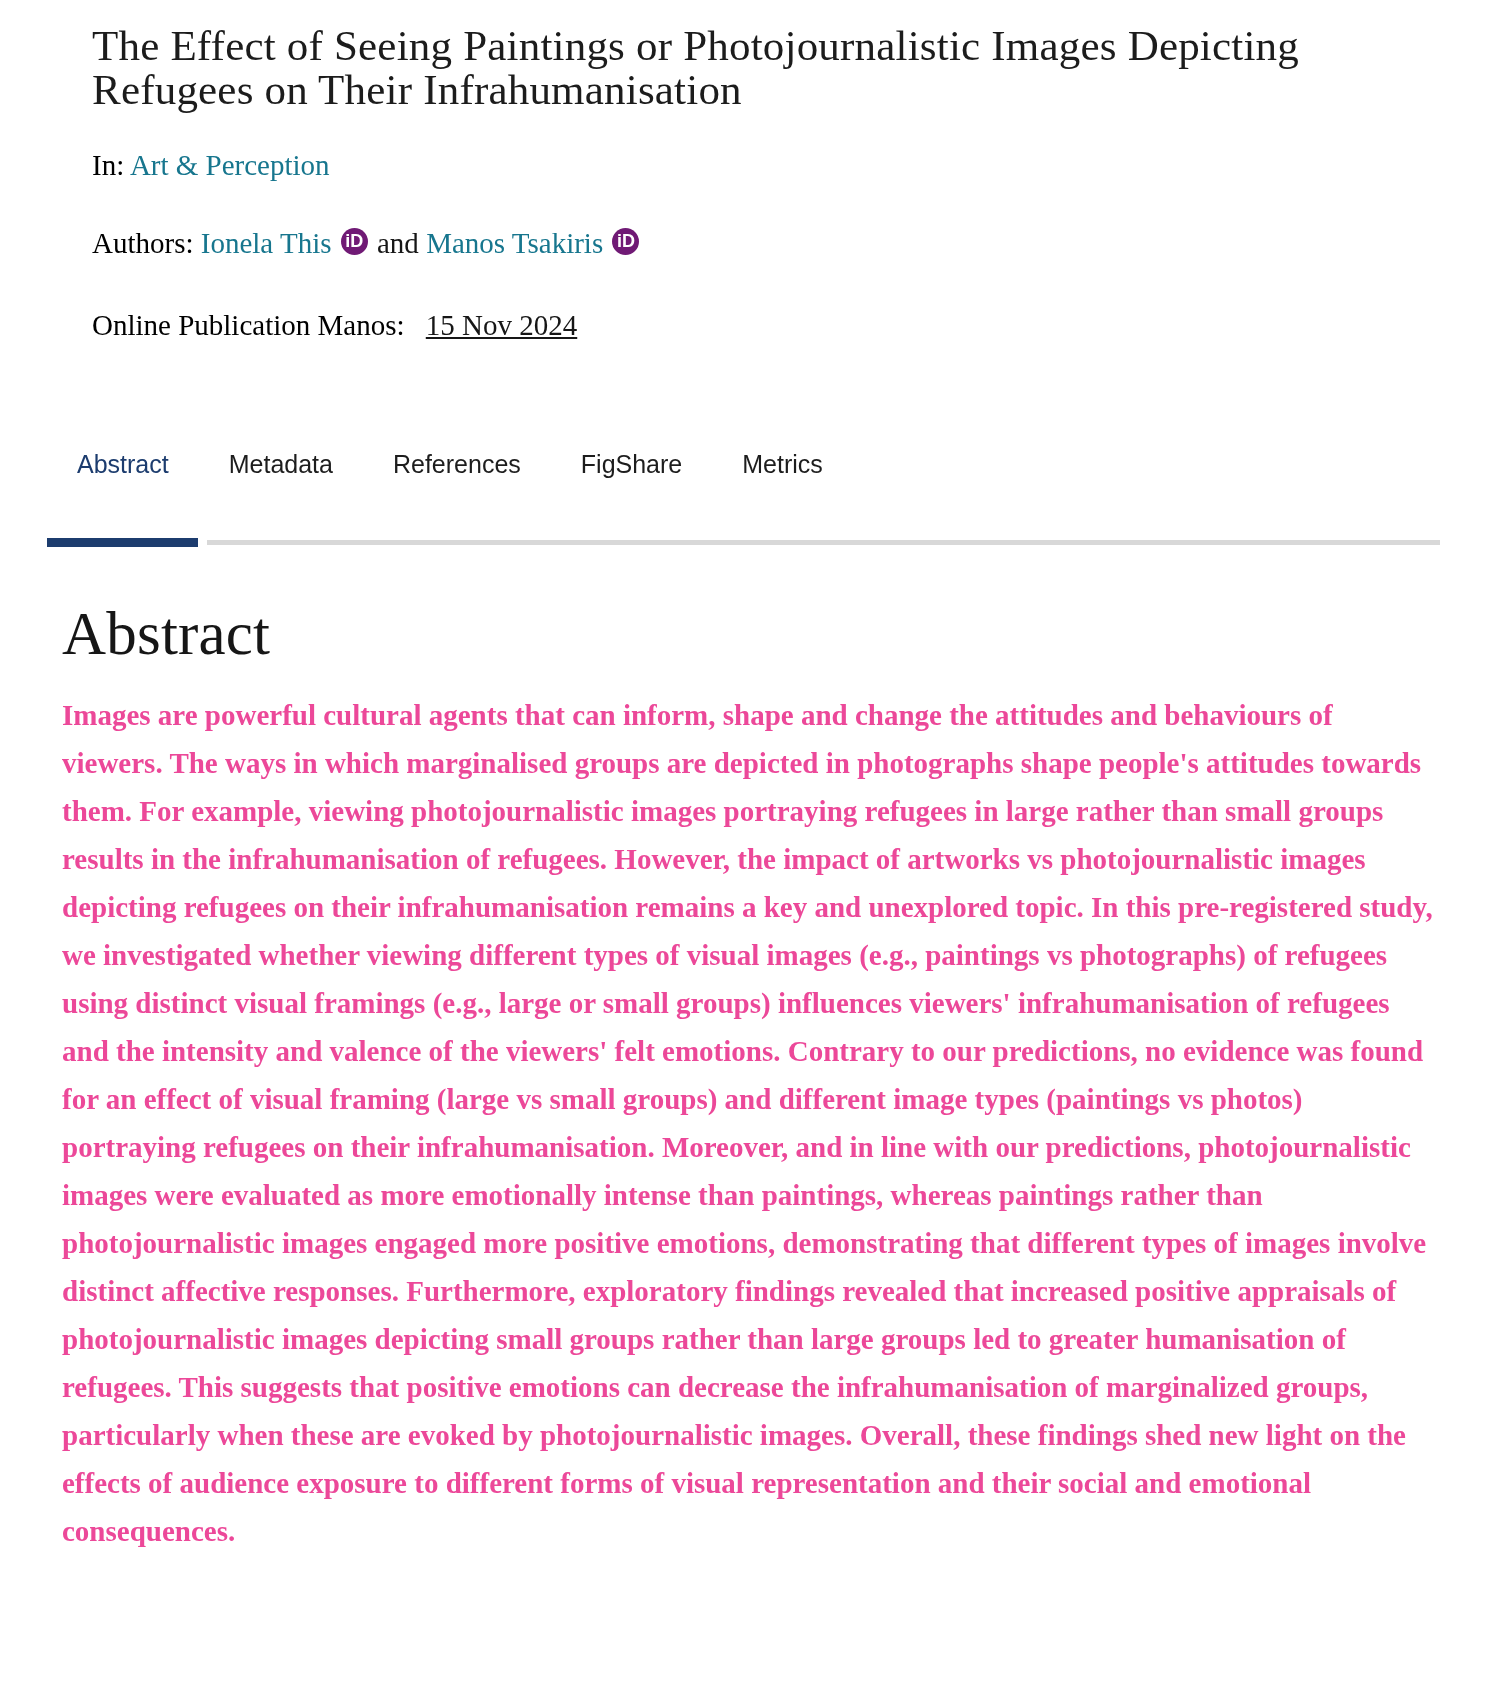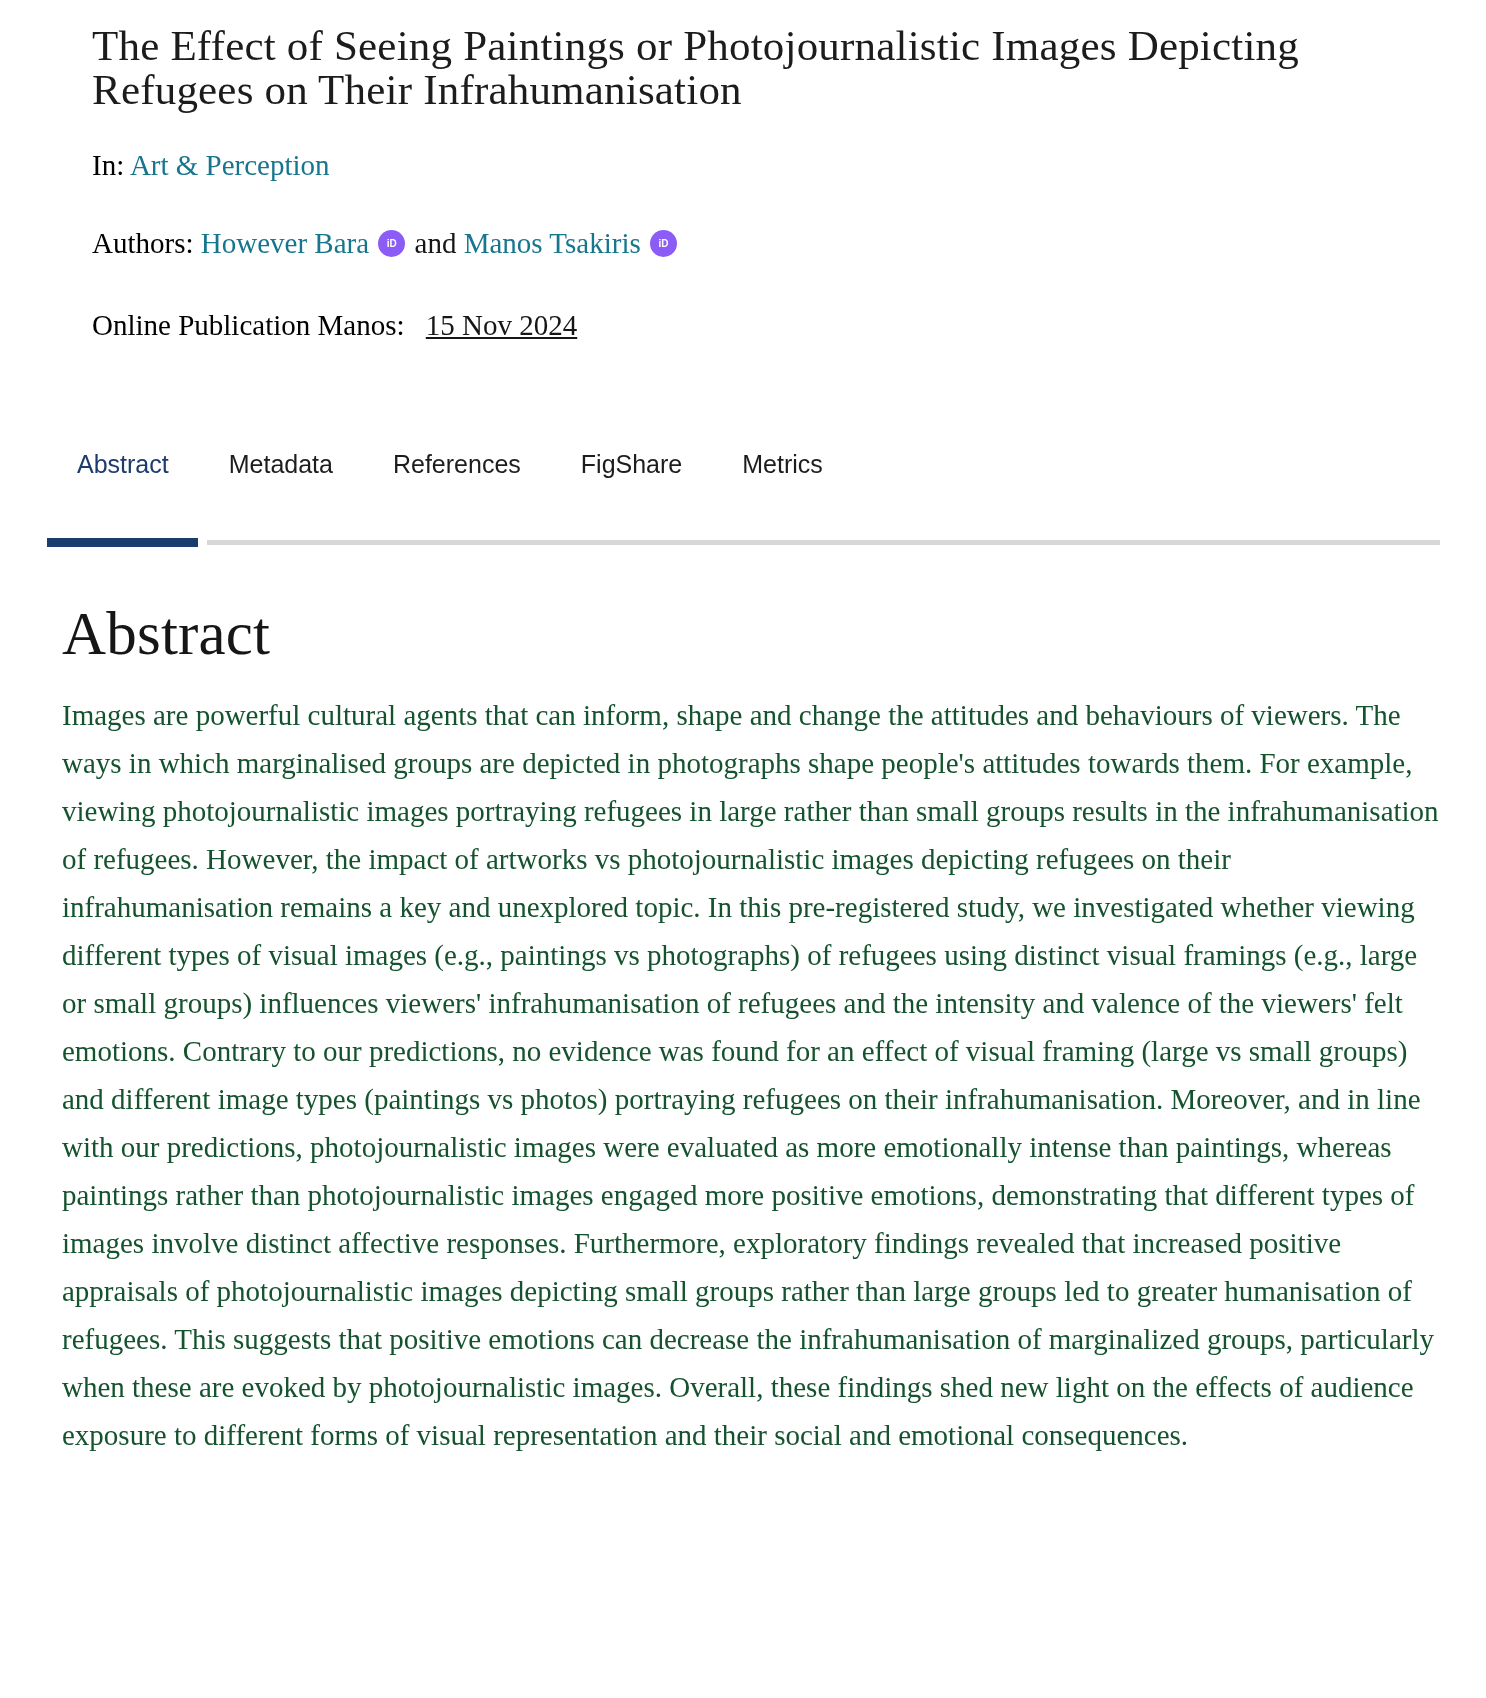--- a/index.html
+++ b/index.html
@@ -36,24 +36,24 @@
     color: #17768e;
     text-decoration: none;
     cursor: pointer;
   }
   .date-value { margin-left: 14px; text-decoration: underline; }
 
   .orcid-badge {
     display: inline-block;
     width: 27px; height: 27px;
     border-radius: 50%;
-    background: #8b5cf6;
+    background: #701a75;
     color: #ffffff;
     font-family: "Liberation Sans", sans-serif;
-    font-size: 10px;
+    font-size: 18px;
     font-weight: 700;
     text-align: center;
     line-height: 27px;
     vertical-align: 6px;
     margin: 0 2px;
     cursor: pointer;
     user-select: none;
   }
 
   
@@ -88,39 +88,40 @@
     line-height: 66px;
     font-weight: 400;
     color: #161616;
     letter-spacing: 0.2px;
   }
   .abstract-body {
     margin: 24px 0 0 0;
     max-width: 1380px;
     font-size: 29px;
     line-height: 48px;
-    color: #14532d;
+    color: #ec4899;
+    font-weight: bold;
   }
 </style>
 </head>
 <body>
 
 <div class="page">
 
   <header class="article-header">
     <h1 class="article-title">The Effect of Seeing Paintings or Photojournalistic Images Depicting Refugees on Their Infrahumanisation</h1>
 
     <div class="meta-line journal-line">
       <span class="meta-label">In:</span>
       <a class="teal-link">Art &amp; Perception</a>
     </div>
 
     <div class="meta-line authors-line">
       <span class="meta-label">Authors:</span>
-      <a class="teal-link">However Bara</a>
+      <a class="teal-link">Ionela This</a>
       <span class="orcid-badge">iD</span>
       <span>and</span>
       <a class="teal-link">Manos Tsakiris</a>
       <span class="orcid-badge">iD</span>
     </div>
 
     <div class="meta-line date-line">
       <span class="meta-label">Online Publication Manos:</span>
       <span class="date-value">15 Nov 2024</span>
     </div>

